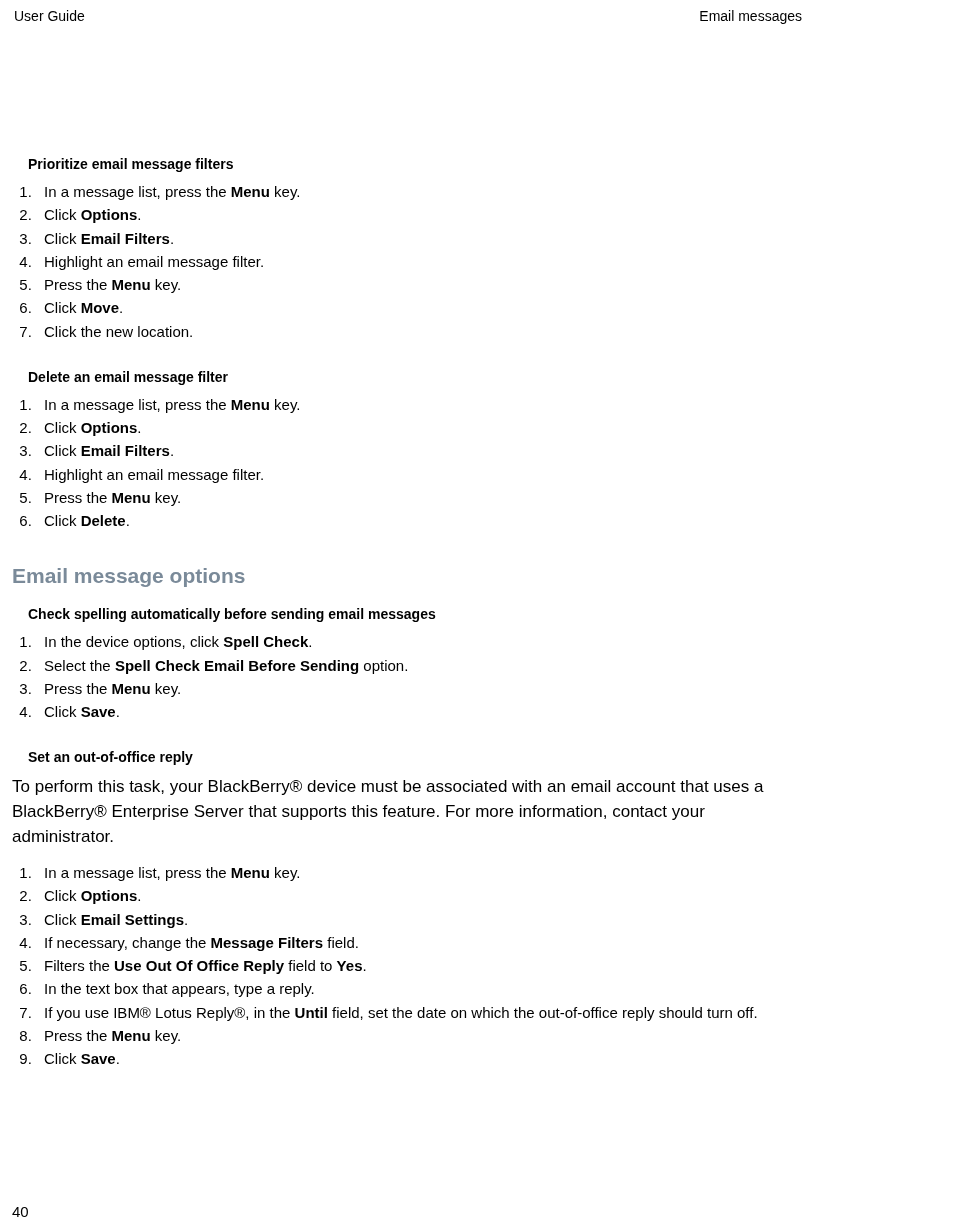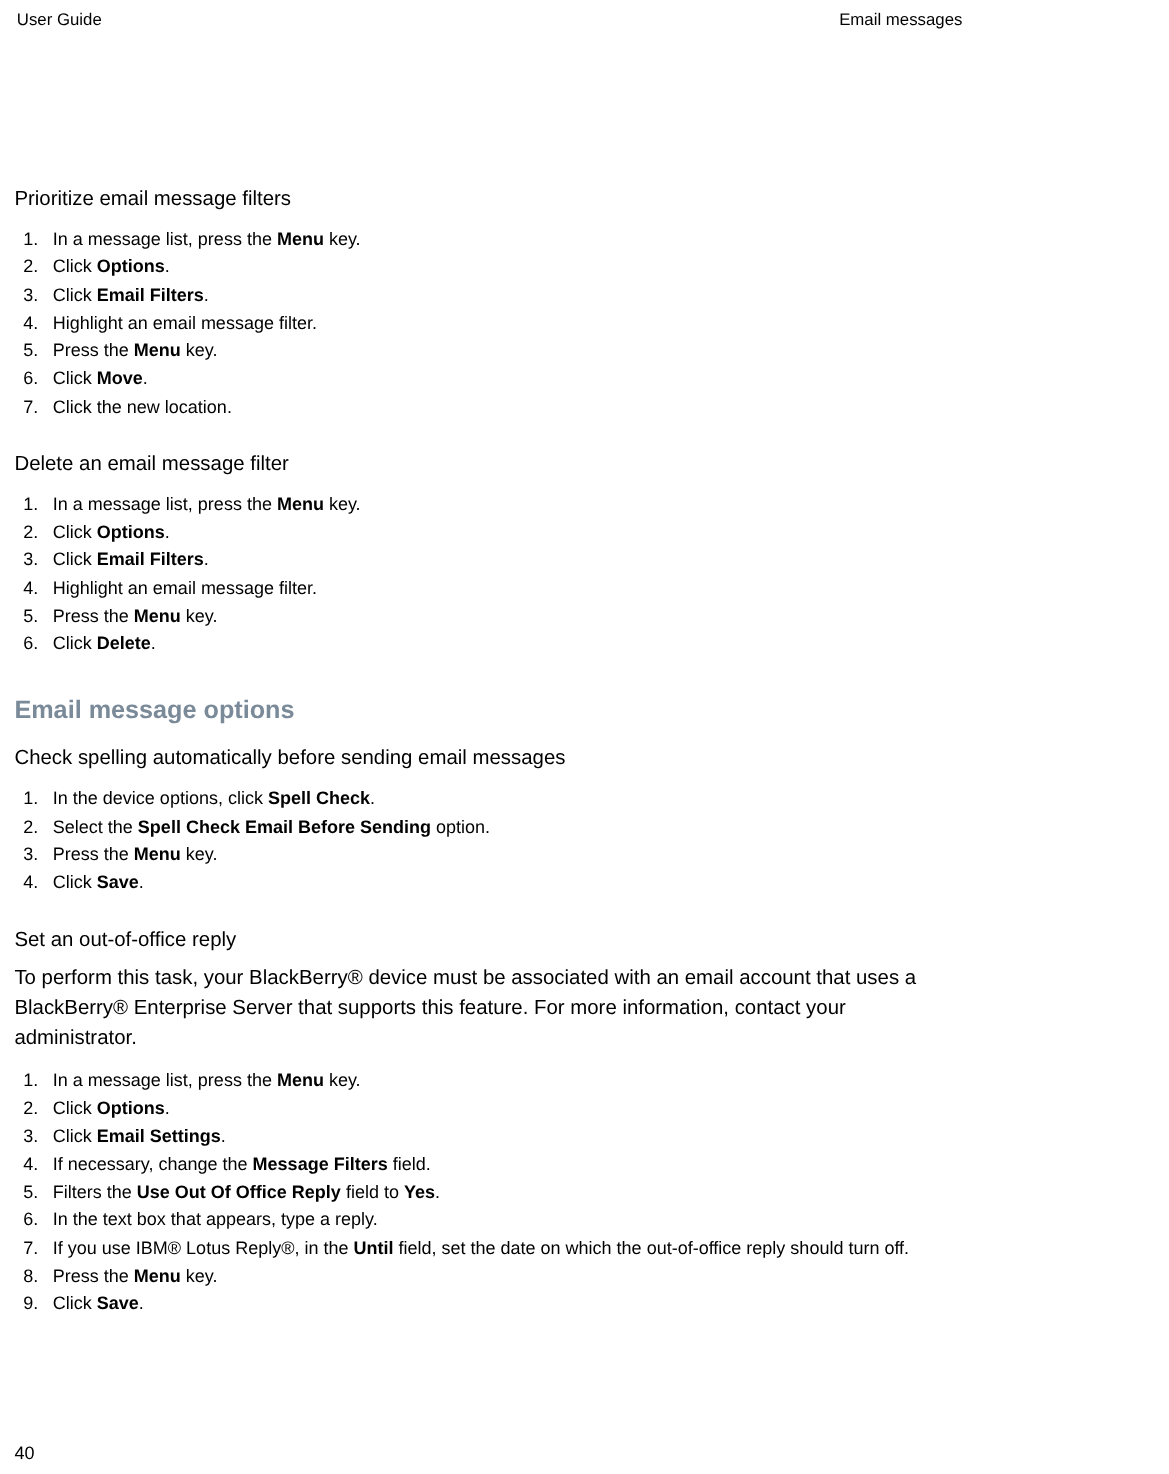--- a/index.html
+++ b/index.html
@@ -20,33 +20,33 @@
     display: flex;
     justify-content: space-between;
     font-size: 14px;
     color: #000;
     padding: 0 2px;
   }
   .content {
     padding-top: 132px;
   }
   h3.section-title {
-    font-size: 17px;
-    font-weight: 400;
+    font-size: 14px;
+    font-weight: 700;
     color: #000;
-    margin: 0 0 8px 0;
+    margin: 0 0 8px 16px;
   }
   h2.major-title {
     font-size: 21px;
     font-weight: 700;
     color: #7a8a99;
     margin: 32px 0 18px 0;
   }
   ol.steps {
-    margin: 12px 0 24px 0;
+    margin: 0 0 24px 0;
     padding-left: 24px;
     font-size: 15px;
     line-height: 1.55;
   }
   ol.steps li {
     padding-left: 8px;
   }
   .subsection {
     margin-top: 26px;
   }

